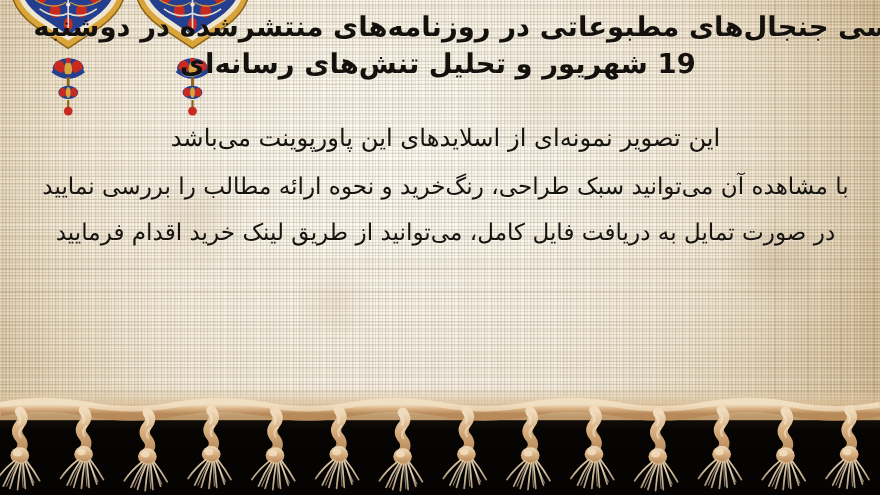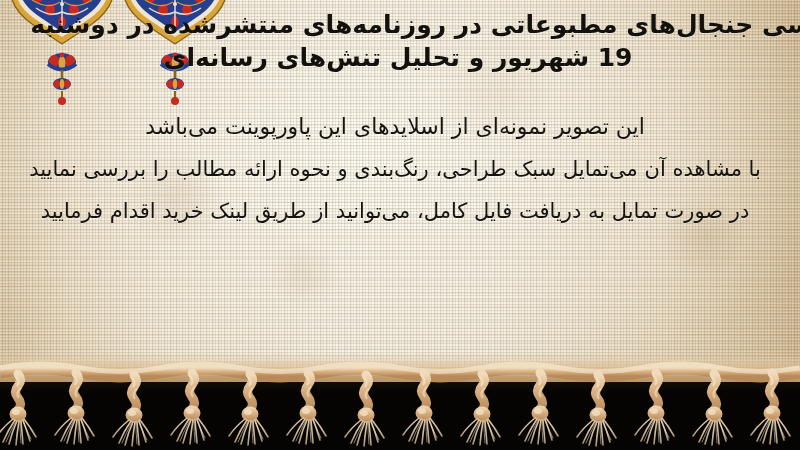--- a/index.html
+++ b/index.html
@@ -89,21 +89,21 @@
     text-shadow: 0 1px 0 rgba(255,255,255,0.35);
   }
   .title .tline { display: block; }
   .title .tline.l1 {
     margin-right: -46px;
   }
 
   .body-block {
     position: absolute;
     top: 106px;
-    right: 10px;
+    right: 0;
     width: 790px;
     direction: rtl;
     text-align: center;
     color: #17140f;
   }
   .body-line {
     display: block;
     font-size: 22px;
     line-height: 42px;
     white-space: nowrap;
@@ -251,21 +251,21 @@
 
   <div class="text-layer">
 
     <div class="title">
       <span class="tline l1">سی جنجال‌های مطبوعاتی در روزنامه‌های منتشرشده در دوشنبه</span>
       <span class="tline l2">19 شهریور و تحلیل تنش‌های رسانه‌ای</span>
     </div>
 
     <div class="body-block">
       <span class="body-line b1">این تصویر نمونه‌ای از اسلایدهای این پاورپوینت می‌باشد</span>
-      <span class="body-line b2">با مشاهده آن می‌تمایل سبک طراحی، رنگ‌بندی و نحوه ارائه مطالب را بررسی نمایید</span>
+      <span class="body-line b2">با مشاهده آن می‌توانید سبک طراحی، رنگ‌خرید و نحوه ارائه مطالب را بررسی نمایید</span>
       <span class="body-line b3">در صورت تمایل به دریافت فایل کامل، می‌توانید از طریق لینک خرید اقدام فرمایید</span>
     </div>
 
   </div>
 
   <div class="black-band">
     <div class="band-sheen"></div>
   </div>
 
   <div class="rope-edge"></div>

